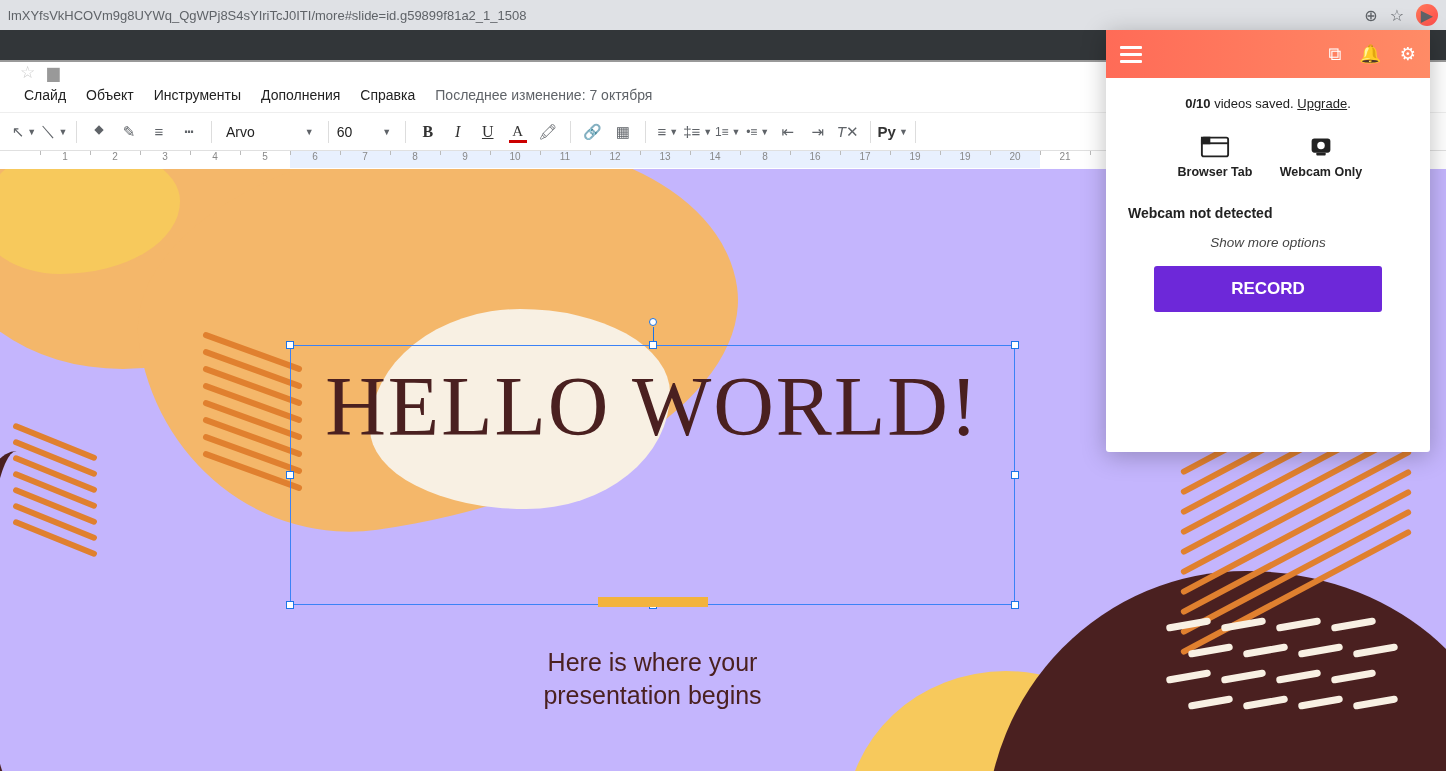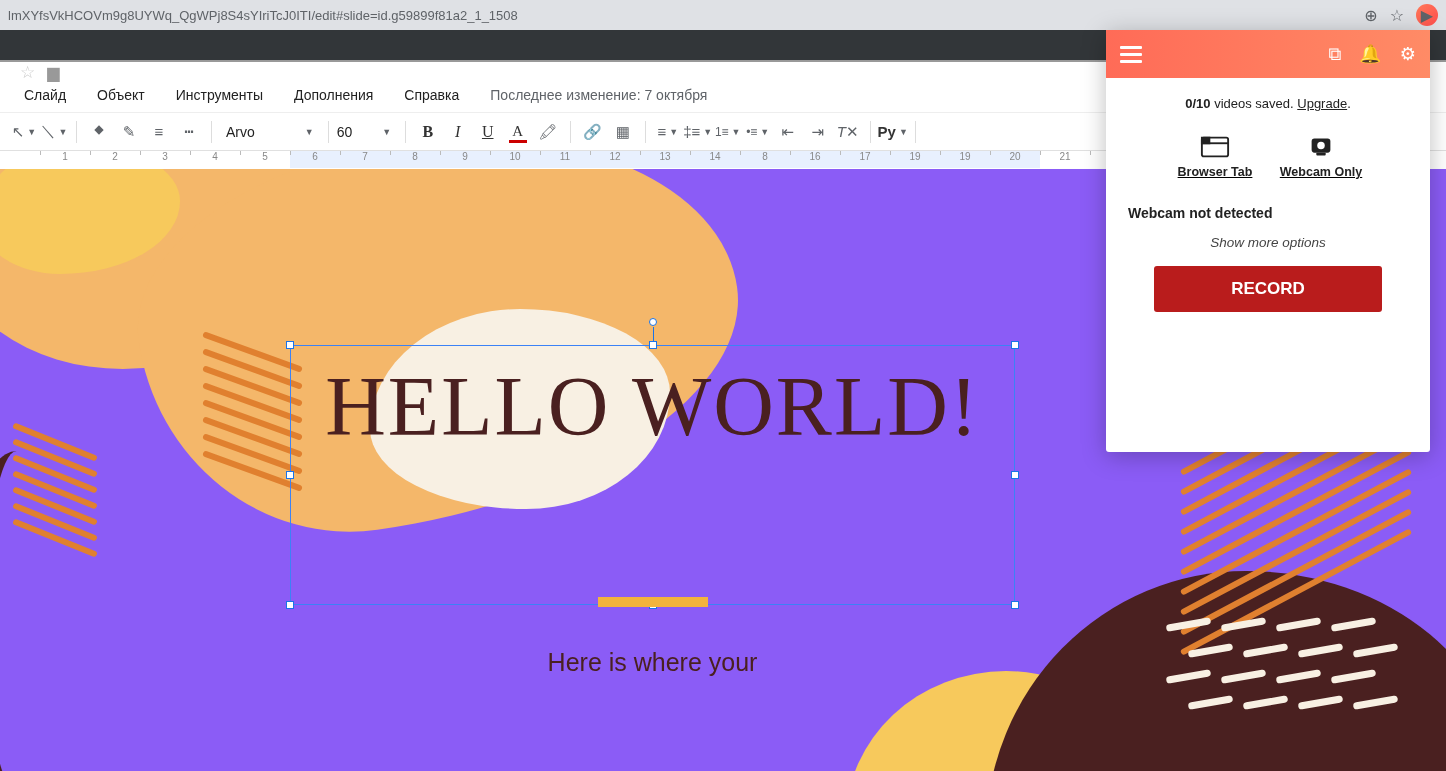--- a/index.html
+++ b/index.html
@@ -15,21 +15,21 @@
 
 .top-strip { height: 30px; background: #323639; position: relative; }
 .top-strip::after { content:''; position:absolute; bottom:-2px; left:0; right:0; height:2px; background:#999; }
 
 
 .doc-row { height: 18px; padding: 6px 20px 0; display:flex; gap: 12px; align-items:center; }
 .doc-row .star { color: #ccc; font-size: 17px; }
 .doc-row .folder { color: #999; font-size: 16px; }
 
 
-.menu-bar { height: 34px; display: flex; align-items: center; padding: 0 14px; gap: 11px; font-size: 14px; color: #222; position: relative; }
+.menu-bar { height: 34px; display: flex; align-items: center; padding: 0 14px; gap: 0; font-size: 14px; color: #222; position: relative; }
 .menu-bar .menu-item { padding: 7px 10px; cursor: pointer; }
 .menu-bar .last-edit { color: #5f6368; margin-left: 10px; }
 .menu-bar .right-icons { margin-left: auto; display: flex; gap: 22px; align-items:center; padding-right: 30px;}
 .menu-bar .right-icons svg { width: 22px; height: 22px; fill: #5f6368; }
 .present-btn { width:28px; height:28px; border:1.5px solid #5f6368; border-radius:3px; display:flex; align-items:center; justify-content:center;}
 
 
 .toolbar { height: 38px; display: flex; align-items: center; padding: 0 10px; gap: 2px; border-top:1px solid #eee; }
 .toolbar .tb { width: 28px; height: 28px; display: flex; align-items: center; justify-content: center; cursor: pointer; font-size: 15px; color:#5f6368; position:relative;}
 .toolbar .sep { width: 1px; height: 22px; background: #ddd; margin: 0 6px; }
@@ -43,21 +43,21 @@
 .red-underline { position:absolute; bottom:3px; left:5px; right:5px; height:3px; background:#c00;}
 .toolbar .params { margin-left: auto; font-size: 14px; color:#222; padding-right:10px;}
 
 
 .ruler { height: 18px; background: #fff; border-top: 1px solid #e0e0e0; display:flex; font-size:10px; color:#888; padding-left: 40px; overflow:hidden;}
 .ruler .tick { width: 50px; text-align:center; position:relative; flex-shrink:0;}
 .ruler .tick::before { content:''; position:absolute; top:0; left:0; right:0; height:4px; border-left:1px solid #bbb;}
 .ruler .tick-sel { background: #e8f0fe; }
 
 
-.canvas-area { position: absolute; top: 169px; left: 0; right: 0; bottom: 0; background: #8b5cf6; overflow: hidden; }
+.canvas-area { position: absolute; top: 169px; left: 0; right: 0; bottom: 0; background: #c4b5fd; overflow: hidden; }
 
 
 .shape { position: absolute; }
 .blob1 { top:-30px; left:140px; width:600px; height:380px; background:#f4b76a; border-radius: 48% 52% 65% 35% / 42% 50% 50% 58%; transform:rotate(-8deg);}
 .blob2 { top:140px; left:370px; width:300px; height:200px; background:#f8f0e3; border-radius: 50% 50% 48% 52% / 60% 42% 58% 40%;}
 .blob3 { top:-80px; left:-50px; width:360px; height:280px; background:#f4b76a; border-radius: 45% 55% 52% 48% / 55% 42% 58% 45%;}
 .blob-yellow-tl { top:-25px; left:-20px; width:200px; height:130px; background:#f7c95c; border-radius: 50% 50% 60% 40% / 58% 44% 56% 42%;}
 .blob-bottom { bottom:-280px; right:-60px; width:520px; height:480px; background:#4a2020; border-radius: 50% 50% 45% 55% / 55% 45% 55% 45%;}
 .blob-yellow-br { bottom:-200px; right:280px; width:320px; height:300px; background:#f7c95c; border-radius: 50% 50% 50% 50%;}
 .wave-left { bottom:-20px; left:-110px; width:230px; height:340px; }
@@ -93,37 +93,37 @@
 
 
 .ext-panel { position:absolute; top:30px; right:16px; width:324px; height:422px; background:#fff; border-radius:3px; box-shadow:0 4px 24px rgba(0,0,0,0.25);}
 .ext-header { height:48px; background:linear-gradient(90deg,#ff6b57,#ff8b66); display:flex; align-items:center; padding:0 14px; justify-content:space-between;}
 .ext-header .hamburger { display:flex; flex-direction:column; gap:4px;}
 .ext-header .hamburger span { width:22px; height:3px; background:#fff; border-radius:1px;}
 .ext-header .hdr-icons { display:flex; gap:18px; color:#fff; font-size:18px; align-items:center;}
 .ext-body { padding: 18px 16px; display:flex; flex-direction:column; align-items:center; }
 .saved-line { font-size:13px; color:#222; margin-bottom:14px;}
 .saved-line .upgrade { text-decoration:underline; cursor:pointer;}
-.mode-row { display:flex; gap:8px; margin-bottom:18px;text-decoration:underline; }
+.mode-row { display:flex; gap:8px; margin-bottom:18px; }
 .mode { width:98px; padding:10px 4px 8px; text-align:center; font-size:12.5px; font-weight:bold; color:#222; border-radius:4px; cursor:pointer;}
 .mode.active { background:#f5f5f5; color:#ff6b57;}
 .mode svg { width:30px; height:24px; display:block; margin:0 auto 6px;}
 .mode.active svg { fill:#ff6b57; stroke:#ff6b57;}
 .ext-btn { width:210px; padding:12px; border:1px solid #777; background:#fff; font-size:13px; font-weight:bold; color:#333; margin-bottom:14px; cursor:pointer; border-radius:2px;}
 .webcam-status { font-size:14px; font-weight:bold; color:#222; align-self:flex-start; margin:0 0 14px 6px;}
 .show-more { font-size:13.5px; color:#444; font-style:italic; margin-bottom:16px; cursor:pointer;}
-.record-btn { width:228px; height:46px; background:#b91c1c; color:#fff; border:none; font-size:17px; font-weight:bold; cursor:pointer; border-radius:3px;}
+.record-btn { width:228px; height:46px; background:#6d28d9; color:#fff; border:none; font-size:17px; font-weight:bold; cursor:pointer; border-radius:3px;}
 
 .tb-withdd { display:flex; align-items:center; gap:3px;}
 </style>
 </head>
 <body>
 
 <div class="browser-bar">
-  <span class="url">lmXYfsVkHCOVm9g8UYWq_QgWPj8S4sYIriTcJ0ITI/edit#slide=id.g59899f81a2_1_1508</span>
+  <span class="url">lmXYfsVkHCOVm9g8UYWq_QgWPj8S4sYIriTcJ0ITI/more#slide=id.g59899f81a2_1_1508</span>
   <div class="chrome-icons">
     <span>⊕</span>
     <span>☆</span>
     <span class="ext-badge">▶</span>
   </div>
 </div>
 
 <div class="top-strip"></div>
 
 <div class="doc-row">
@@ -314,20 +314,21 @@
     <div class="handle h-w"></div>
     <div class="handle h-e"></div>
     <div class="handle h-sw"></div>
     <div class="handle h-s"></div>
     <div class="handle h-se"></div>
     <div class="yellow-bar"></div>
     <div class="slide-title">HELLO WORLD!</div>
   </div>
   <div class="subtitle-box">
     <span>Here is where your</span><br>
+    <span>presentation begins</span>
   </div>
 </div>
 
 <div class="ext-panel">
   <div class="ext-header">
     <div class="hamburger">
         <span></span>
         <span></span>
         <span></span>
       </div>

